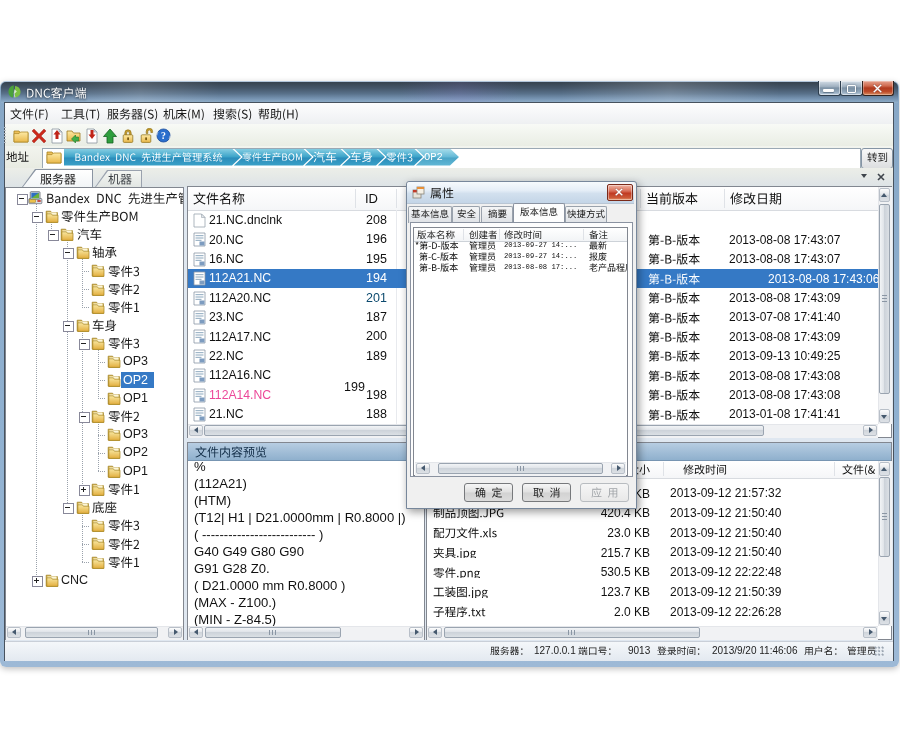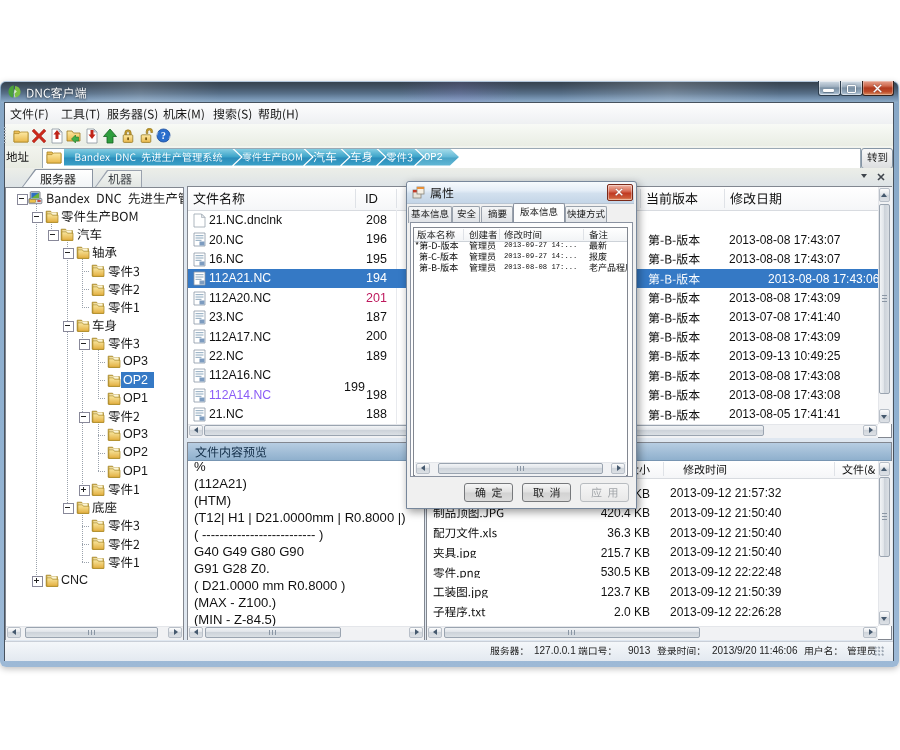--- a/index.html
+++ b/index.html
@@ -980,21 +980,21 @@
   </svg>
 <div style="position:absolute;left:729.0px;top:271.5px;font:normal 12.0px 'Liberation Sans';color:#fff;white-space:pre;line-height:14.4px;margin-left:39px;">2013-08-08 17:43:06</div>
 <svg style="position:absolute;left:193px;top:290.6px" width="13" height="15" viewBox="0 0 13 15">
 <path d="M1 1 H12 V14 H1 Z" fill="#fff" stroke="#8b98a6" stroke-width=".8"></path>
 <rect x="2.5" y="3" width="8" height="1.2" fill="#9fb6c8"></rect>
     <rect x="2.5" y="5.4" width="8" height="1.2" fill="#9fb6c8"></rect>
     <rect x="2.5" y="7.8" width="6" height="1.2" fill="#9fb6c8"></rect>
 <rect x="6.5" y="9.5" width="5" height="4" fill="#7d9cc0"></rect>
   </svg>
 <div style="position:absolute;left:209.0px;top:290.8px;font:normal 12.2px 'Liberation Sans';color:#111;white-space:pre;line-height:14.6px;">112A20.NC</div>
-<div style="position:absolute;left:366.0px;top:290.6px;font:normal 12.5px 'Liberation Sans';color:#be185d;white-space:pre;line-height:15.0px;">201</div>
+<div style="position:absolute;left:366.0px;top:290.6px;font:normal 12.5px 'Liberation Sans';color:#0c4a6e;white-space:pre;line-height:15.0px;">201</div>
 <svg class="" style="position:absolute;left:647.5px;top:292.1px; width:52.2px;height:12.0px;" viewBox="0 0 4351 1000" fill="#111">
     <use href="#g66" x="0"></use>
     <use href="#g67" x="1000"></use>
     <use href="#g28" x="1347"></use>
     <use href="#g67" x="2004"></use>
     <use href="#g60" x="2351"></use>
     <use href="#g61" x="3351"></use>
   </svg>
 <div style="position:absolute;left:729.0px;top:290.9px;font:normal 12.0px 'Liberation Sans';color:#111;white-space:pre;line-height:14.4px;">2013-08-08 17:43:09</div>
 <svg style="position:absolute;left:193px;top:310.0px" width="13" height="15" viewBox="0 0 13 15">
@@ -1069,21 +1069,21 @@
     <use href="#g61" x="3351"></use>
   </svg>
 <div style="position:absolute;left:729.0px;top:368.5px;font:normal 12.0px 'Liberation Sans';color:#111;white-space:pre;line-height:14.4px;">2013-08-08 17:43:08</div>
 <svg style="position:absolute;left:193px;top:387.6px" width="13" height="15" viewBox="0 0 13 15">
 <path d="M1 1 H12 V14 H1 Z" fill="#fff" stroke="#8b98a6" stroke-width=".8"></path>
 <rect x="2.5" y="3" width="8" height="1.2" fill="#9fb6c8"></rect>
     <rect x="2.5" y="5.4" width="8" height="1.2" fill="#9fb6c8"></rect>
     <rect x="2.5" y="7.8" width="6" height="1.2" fill="#9fb6c8"></rect>
 <rect x="6.5" y="9.5" width="5" height="4" fill="#7d9cc0"></rect>
   </svg>
-<div style="position:absolute;left:209.0px;top:387.8px;font:normal 12.2px 'Liberation Sans';color:#8b5cf6;white-space:pre;line-height:14.6px;">112A14.NC</div>
+<div style="position:absolute;left:209.0px;top:387.8px;font:normal 12.2px 'Liberation Sans';color:#ec4899;white-space:pre;line-height:14.6px;">112A14.NC</div>
 <div style="position:absolute;left:366.0px;top:387.6px;font:normal 12.5px 'Liberation Sans';color:#111;white-space:pre;line-height:15.0px;">198</div>
 <svg class="" style="position:absolute;left:647.5px;top:389.1px; width:52.2px;height:12.0px;" viewBox="0 0 4351 1000" fill="#111">
     <use href="#g66" x="0"></use>
     <use href="#g67" x="1000"></use>
     <use href="#g28" x="1347"></use>
     <use href="#g67" x="2004"></use>
     <use href="#g60" x="2351"></use>
     <use href="#g61" x="3351"></use>
   </svg>
 <div style="position:absolute;left:729.0px;top:387.9px;font:normal 12.0px 'Liberation Sans';color:#111;white-space:pre;line-height:14.4px;">2013-08-08 17:43:08</div>
@@ -1097,21 +1097,21 @@
 <div style="position:absolute;left:209.0px;top:407.2px;font:normal 12.2px 'Liberation Sans';color:#111;white-space:pre;line-height:14.6px;">21.NC</div>
 <div style="position:absolute;left:366.0px;top:407.0px;font:normal 12.5px 'Liberation Sans';color:#111;white-space:pre;line-height:15.0px;">188</div>
 <svg class="" style="position:absolute;left:647.5px;top:408.5px; width:52.2px;height:12.0px;" viewBox="0 0 4351 1000" fill="#111">
     <use href="#g66" x="0"></use>
     <use href="#g67" x="1000"></use>
     <use href="#g28" x="1347"></use>
     <use href="#g67" x="2004"></use>
     <use href="#g60" x="2351"></use>
     <use href="#g61" x="3351"></use>
   </svg>
-<div style="position:absolute;left:729.0px;top:407.3px;font:normal 12.0px 'Liberation Sans';color:#111;white-space:pre;line-height:14.4px;">2013-08-05 17:41:41</div>
+<div style="position:absolute;left:729.0px;top:407.3px;font:normal 12.0px 'Liberation Sans';color:#111;white-space:pre;line-height:14.4px;">2013-01-08 17:41:41</div>
 <div style="position:absolute;left:878px;top:187px;width:13px;height:237px;background:#f1f2f4;border-left:1px solid #e4e6ea;"></div>
 <div style="position:absolute;left:879px;top:188px;width:11px;height:14px;background:linear-gradient(180deg,#fdfdfd,#e3e6ea 45%,#d0d5db 50%,#dde1e6);border:1px solid #b8bfc8;border-radius:2px;box-sizing:border-box;"></div>
 <div style="position:absolute;left:879px;top:188px;width:0;height:0;border-left:3.5px solid transparent;border-right:3.5px solid transparent;border-bottom:4px solid #45596e;margin:4.5px 0 0 2.0px"></div>
 <div style="position:absolute;left:879px;top:409px;width:11px;height:14px;background:linear-gradient(180deg,#fdfdfd,#e3e6ea 45%,#d0d5db 50%,#dde1e6);border:1px solid #b8bfc8;border-radius:2px;box-sizing:border-box;"></div>
 <div style="position:absolute;left:879px;top:409px;width:0;height:0;border-left:3.5px solid transparent;border-right:3.5px solid transparent;border-top:4px solid #45596e;margin:5.5px 0 0 2.0px"></div>
 <div style="position:absolute;left:879px;top:204px;width:11px;height:190px;background:linear-gradient(90deg,#f2f4f6,#dfe3e8 45%,#cdd3da 50%,#dbe0e5);border:1px solid #9aa4b0;border-radius:2px;box-sizing:border-box;"></div>
 <div style="position:absolute;left:882.0px;top:295.0px;width:5px;height:8px;background-image:repeating-linear-gradient(to bottom,#8a96a4 0 1px,transparent 1px 3px);"></div>
 <div style="position:absolute;left:188px;top:424px;width:690px;height:13px;background:#f1f2f4;border-top:1px solid #e4e6ea;"></div>
 <div style="position:absolute;left:189px;top:425px;width:14px;height:11px;background:linear-gradient(180deg,#fdfdfd,#e3e6ea 45%,#d0d5db 50%,#dde1e6);border:1px solid #b8bfc8;border-radius:2px;box-sizing:border-box;"></div>
 <div style="position:absolute;left:189px;top:425px;width:0;height:0;border-top:3.5px solid transparent;border-bottom:3.5px solid transparent;border-right:4px solid #45596e;margin:2.0px 0 0 4.5px"></div>
@@ -1190,21 +1190,21 @@
 <svg class="" style="position:absolute;left:433.0px;top:527.1px; width:64.1px;height:11.6px;" viewBox="0 0 5528 1000" fill="#111">
     <use href="#g87" x="0"></use>
     <use href="#g88" x="1000"></use>
     <use href="#g6" x="2000"></use>
     <use href="#g7" x="3000"></use>
     <use href="#g83" x="4000"></use>
     <use href="#g33" x="4278"></use>
     <use href="#g89" x="4776"></use>
     <use href="#g90" x="5060"></use>
   </svg>
-<div style="position:absolute;right:250.0px;top:526.9px;font:12px 'Liberation Sans';color:#111;line-height:12px;">36.3 KB</div>
+<div style="position:absolute;right:250.0px;top:526.9px;font:12px 'Liberation Sans';color:#111;line-height:12px;">23.0 KB</div>
 <div style="position:absolute;left:670.0px;top:525.7px;font:normal 12.0px 'Liberation Sans';color:#111;white-space:pre;line-height:14.4px;">2013-09-12 21:50:40</div>
 <svg class="" style="position:absolute;left:433.0px;top:546.8px; width:43.3px;height:11.6px;" viewBox="0 0 3737 1000" fill="#111">
     <use href="#g91" x="0"></use>
     <use href="#g12" x="1000"></use>
     <use href="#g83" x="2000"></use>
     <use href="#g92" x="2278"></use>
     <use href="#g93" x="2553"></use>
     <use href="#g94" x="3173"></use>
   </svg>
 <div style="position:absolute;right:250.0px;top:546.6px;font:12px 'Liberation Sans';color:#111;line-height:12px;">215.7 KB</div>

